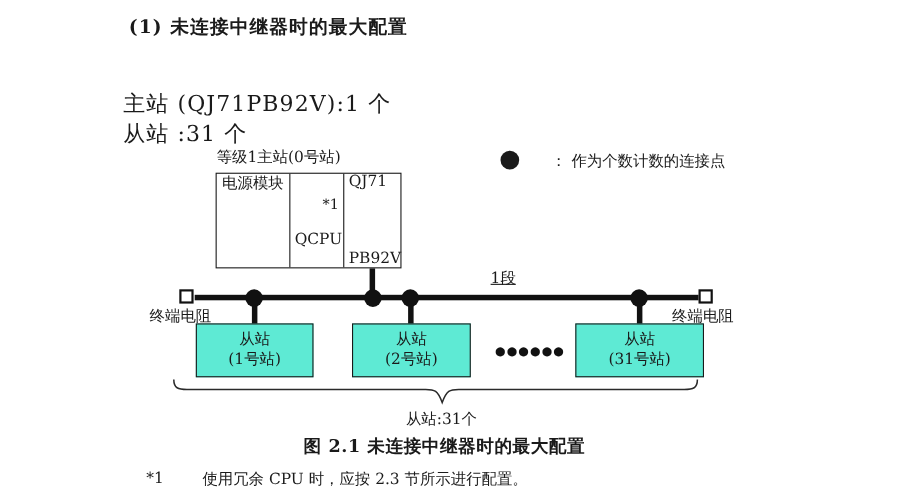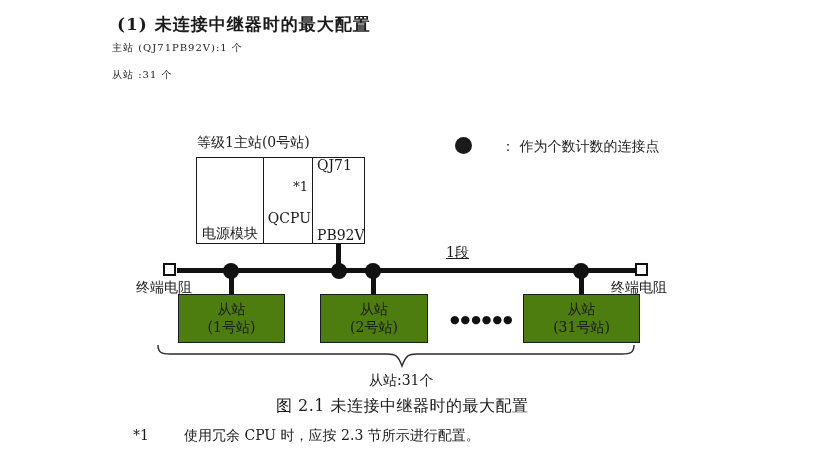--- a/index.html
+++ b/index.html
@@ -11,33 +11,33 @@
   #page {
     position: relative;
     width: 821px;
     height: 457px;
     background: #ffffff;
     overflow: hidden;
   }
   .abs { position: absolute; white-space: nowrap; }
 
   .heading { font-size: 17px; font-weight: bold; letter-spacing: 1px; }
-  .subline { font-size: 10px; letter-spacing: 1px; }
+  .subline { font-size: 20px; letter-spacing: 1px; margin-top: 40px; }
 
   .box-label { font-size: 14px; }
 
   .master-box {
     position: absolute;
     display: flex;
     border: 1.5px solid #1a1a1a;
     background: #ffffff;
   }
   .cell { position: relative; font-size: 14px; }
   .cell + .cell { border-left: 1.5px solid #1a1a1a; }
-  .cell-power { width: 67px; display: flex; align-items: flex-end; justify-content: center; }
+  .cell-power { width: 67px; display: flex; align-items: flex-start; justify-content: center; }
   .cell-cpu { width: 50px; }
   .cell-net { width: 52px; display: flex; flex-direction: column; justify-content: space-between; padding-left: 4px; line-height: 1.1; }
   .cpu-note { position: absolute; top: 21px; right: 4px; font-size: 13px; }
   .cpu-name { position: absolute; left: 4px; top: 42px; margin-top: 10px; }
 
   .legend-dot {
     position: absolute;
     width: 17px; height: 17px;
     border-radius: 50%;
     background: #1a1a1a;
@@ -56,34 +56,34 @@
     position: absolute;
     width: 13px; height: 13px;
     border: 2px solid #111111;
     background: #ffffff;
   }
   .term-label { font-size: 14px; }
 
   .slave-box {
     position: absolute;
     border: 1.5px solid #1a1a1a;
-    background: #4d7c0f;
+    background: #5eead4;
     display: flex;
     flex-direction: column;
     align-items: center;
     justify-content: center;
     font-size: 14px;
     line-height: 1.25;
     text-align: center;
   }
   .ellipsis { font-size: 11px; letter-spacing: 1px; color: #111111; }
 
   .seg-label { font-size: 14px; }
   .brace-label { font-size: 14px; }
-  .caption { font-size: 16px; font-weight: normal; letter-spacing: 0.5px; }
+  .caption { font-size: 16px; font-weight: bold; letter-spacing: 0.5px; }
   .footnote { font-size: 14px; }
 </style>
 </head>
 <body>
 
 <div id="page">
 
   <div class="abs heading" style="left:85px; top:13px;margin-left:32px;">(1) 未连接中继器时的最大配置</div>
   <div class="abs subline" style="left:112px; top:41px;">主站 (QJ71PB92V):1 个</div>
   <div class="abs subline" style="left:112px; top:68px;">从站 :31 个</div>

